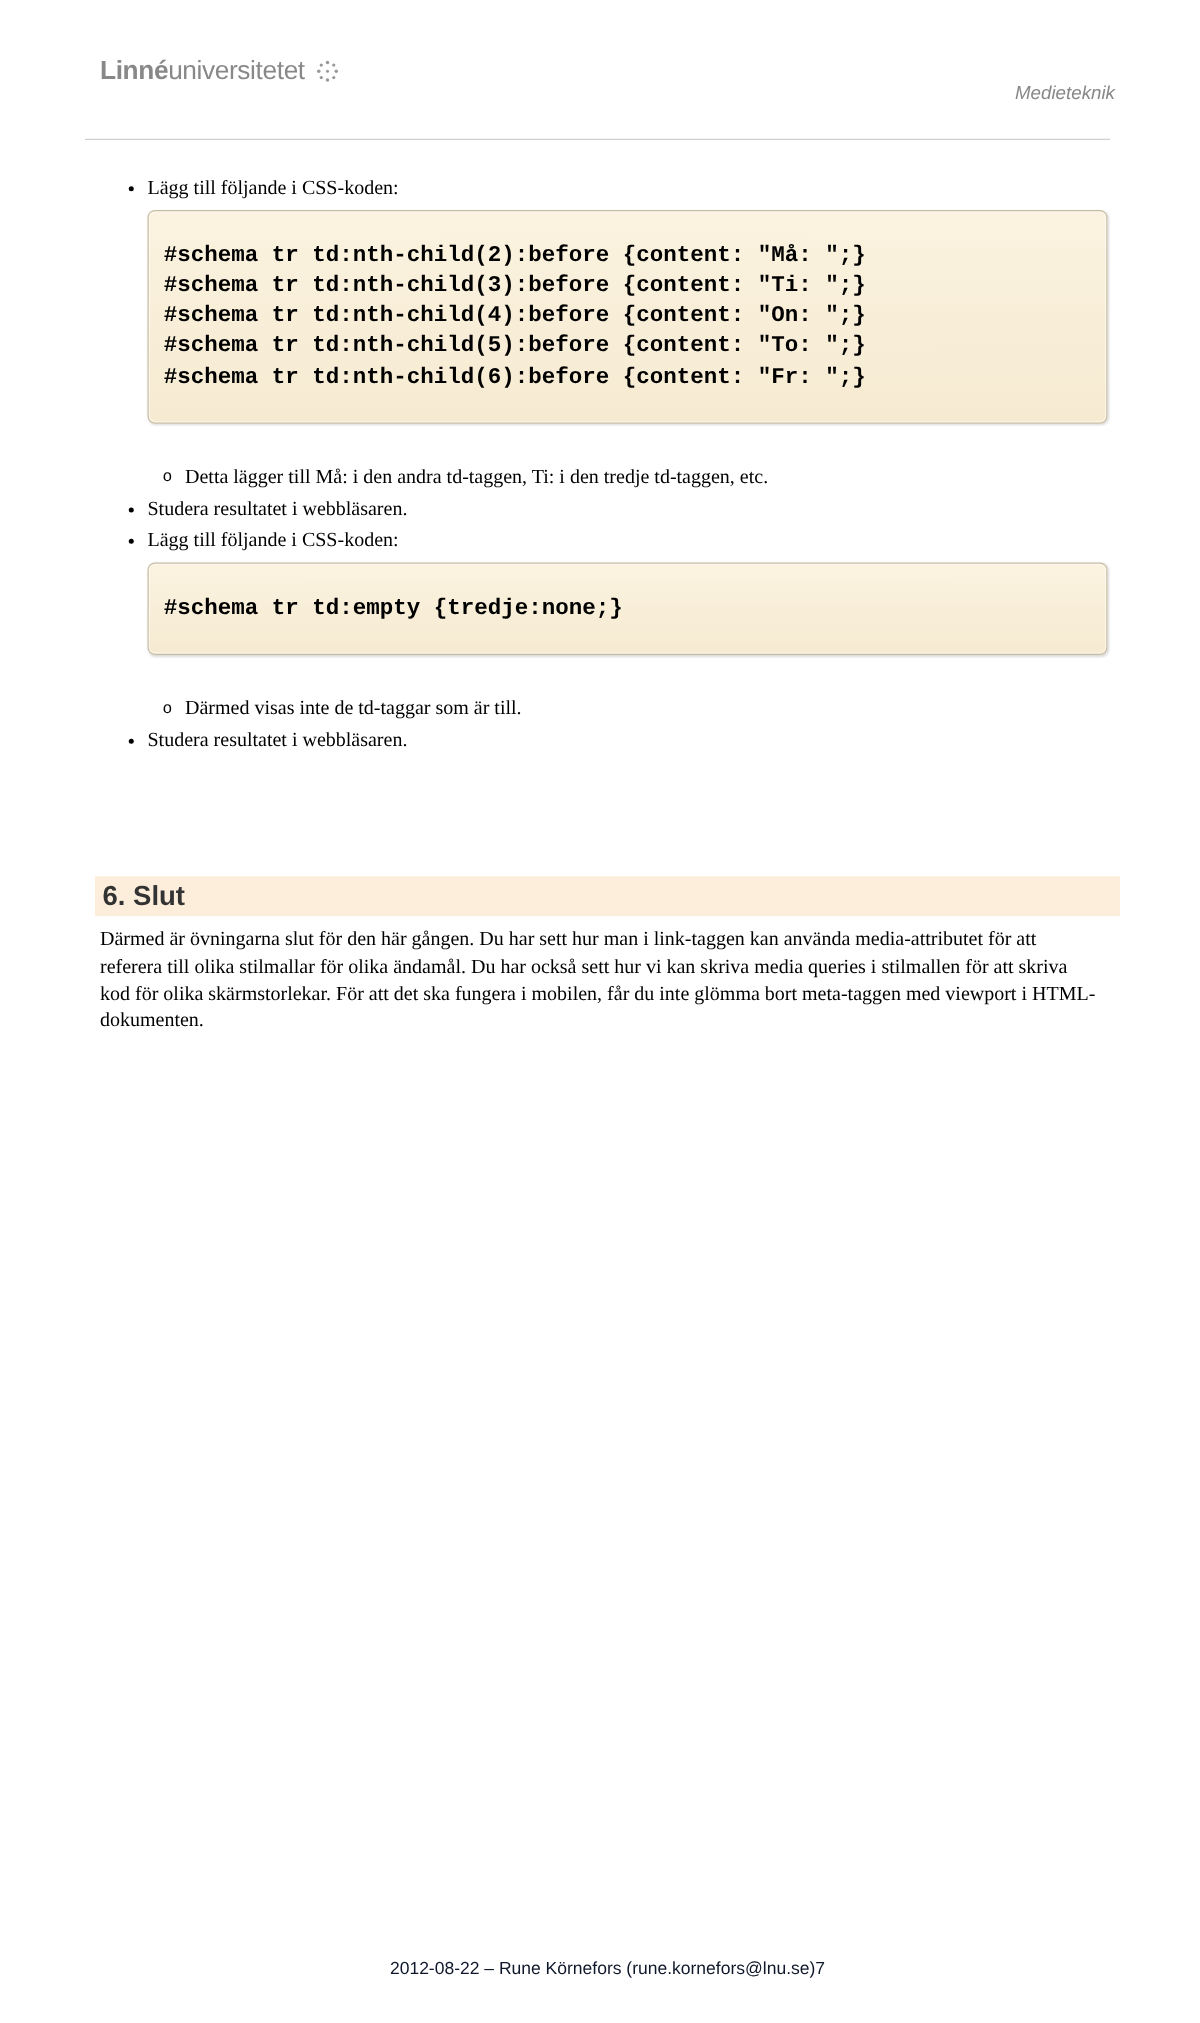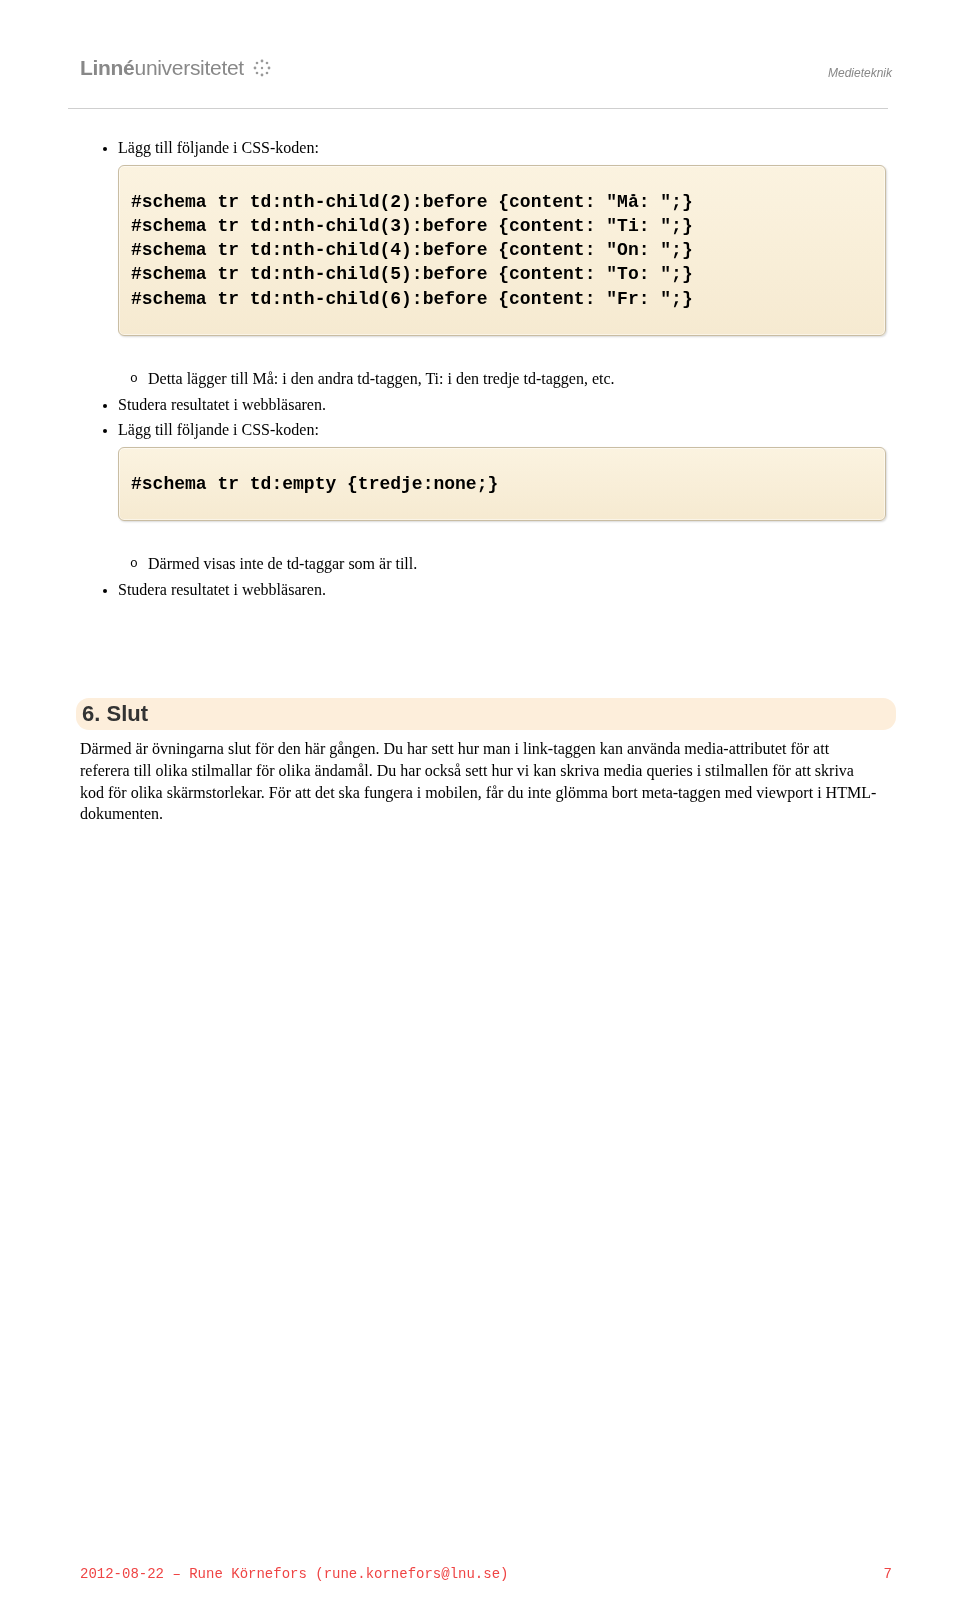--- a/index.html
+++ b/index.html
@@ -10,21 +10,21 @@
     height: 1618px;
     position: relative;
     color: #000;
   }
   .page {
     padding: 30px 68px 0 80px;
   }
   .header {
     display: flex;
     justify-content: space-between;
-    align-items: flex-end;
+    align-items: center;
     margin-bottom: 28px;
   }
   .logo-block {
     display: flex;
     align-items: center;
     gap: 6px;
   }
   .logo-text {
     font-family: Arial, Helvetica, sans-serif;
     font-size: 21px;
@@ -34,21 +34,21 @@
   .logo-bold { font-weight: 700; }
   .logo-flower {
     width: 24px;
     height: 24px;
     position: relative;
   }
   .logo-flower svg { width: 100%; height: 100%; }
   .header-right {
     font-family: Arial, Helvetica, sans-serif;
     font-style: italic;
-    font-size: 12px;
+    font-size: 15px;
     color: #888888;
     padding-top: 4px;
     margin-top: 32px;
   }
   .header-rule {
     border: none;
     border-top: 1px solid #cfcfcf;
     margin-top: 4px;
     margin-bottom: 28px;
     width: 820px;
@@ -102,38 +102,37 @@
     font-family: Arial, Helvetica, sans-serif;
     font-size: 22px;
     font-weight: 700;
     color: #333;
     background: #fdeedb;
     padding: 3px 6px;
     margin-top: 98px;
     margin-bottom: 8px;
     margin-left: -4px;
     width: 820px;
-    border-radius: 13px;
   }
   .body-text {
     font-family: 'Times New Roman', Times, serif;
     font-size: 16px;
     line-height: 1.35;
     width: 800px;
   }
   .footer {
     position: absolute;
     bottom: 36px;
     left: 80px;
     right: 68px;
     display: flex;
-    justify-content: space-between;
-    font-family: Liberation Mono, monospace;
+    justify-content: center;
+    font-family: Liberation Sans, sans-serif;
     font-size: 14px;
-    color: #ef4444;
+    color: #0f172a;
   }
 </style>
 </head>
 <body>
 
 <div class="page">
   <div class="header">
     <div class="logo-block">
       <span class="logo-text">
         <span class="logo-bold">Linné</span><span>universitetet</span>

